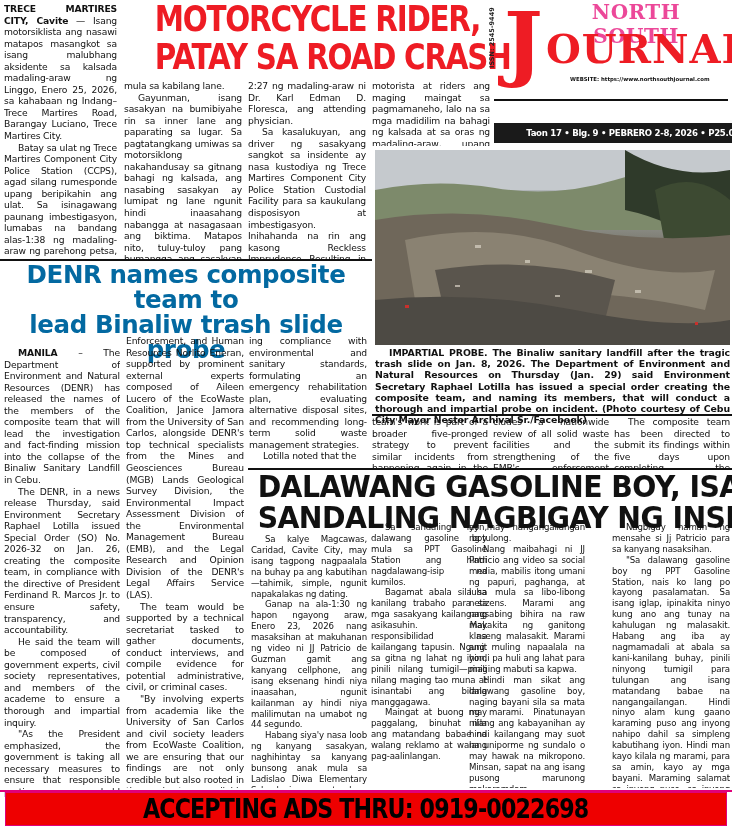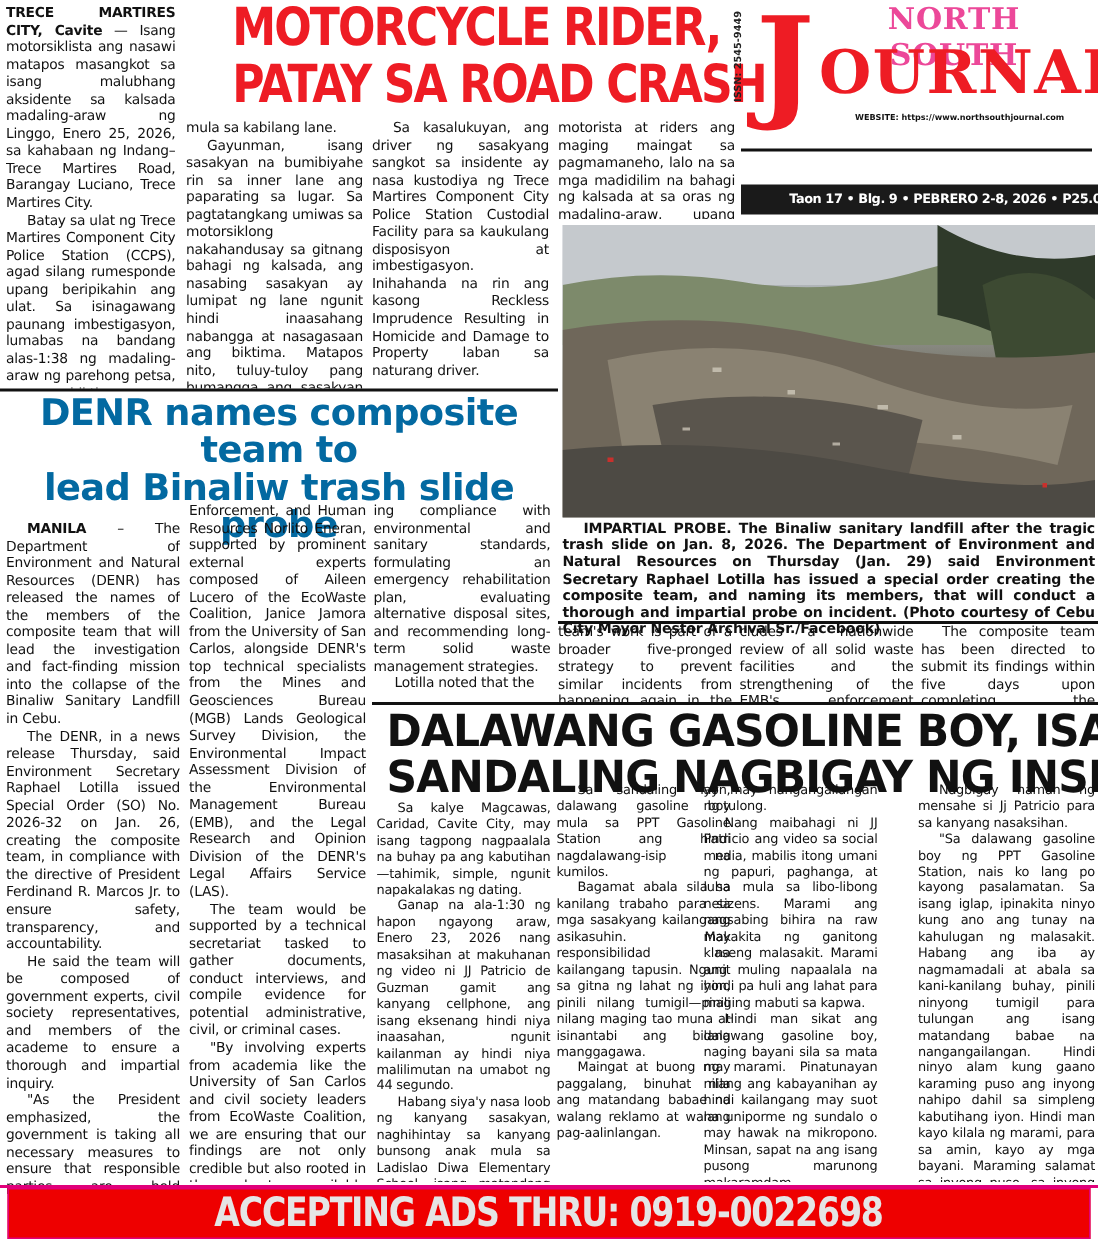--- a/index.html
+++ b/index.html
@@ -45,21 +45,21 @@
   
   .hl2 { position: absolute; left: 0; top: 262px; width: 372px; text-align: center; font-weight: bold; font-size: 24.5px; line-height: 25px;
          letter-spacing: -0.4px; color: #0369a1; }
 
   
   .hl3 { position: absolute; left: 248px; top: 472px; width: 484px; text-align: center; font-weight: bold; font-size: 29.5px; line-height: 31px;
          letter-spacing: -0.6px; color: #111; white-space: nowrap; transform: scaleX(0.96); transform-origin: center top; }
 
   
   .ad { position: absolute; left: 5px; top: 792px; width: 722px; height: 34px; background: #ee0000; border: 1.5px solid #e0007a;
-        color: #e5e5e5; text-align: center; font-weight: bold; font-size: 27px; line-height: 31px; letter-spacing: -1px; }
+        color: #000000; text-align: center; font-weight: bold; font-size: 27px; line-height: 31px; letter-spacing: -1px; }
   .ad span { display: inline-block; transform: scaleX(0.82); transform-origin: center; white-space: nowrap; }
   .pinkline { position: absolute; left: 0; top: 790px; width: 732px; height: 2px; background: #e0007a; }
 </style>
 </head>
 <body>
 
 <div class="col" style="left:4px; top:3px; width:113px; height:256px;">
   <p class="noind"><span class="dateline">TRECE MARTIRES CITY, Cavite</span><span> — Isang motorsiklista ang nasawi matapos masangkot sa isang malubhang aksidente sa kalsada madaling-araw ng Linggo, Enero 25, 2026, sa kahabaan ng Indang–Trece Martires Road, Barangay Luciano, Trece Martires City.</span></p>
   <p>Batay sa ulat ng Trece Martires Component City Police Station (CCPS), agad silang rumesponde upang beripikahin ang ulat. Sa isinagawang paunang imbestigasyon, lumabas na bandang alas-1:38 ng madaling-araw ng parehong petsa, ang biktima na minamaneho ang kanyang Honda XRM motorcycle na may plakang 661DFX ay nagmumula sa bayan ng Indang patungong Trece Martires City nang aksidente itong dumulas at tumumba sa inner lane ng nasabing kalsada.</p>
 
@@ -70,20 +70,21 @@
   <span class="line">PATAY SA ROAD CRASH</span>
 </div>
 
 <div class="col" style="left:124px; top:80px; width:118px; height:179px;">
   <p class="noind">mula sa kabilang lane.</p>
   <p>Gayunman, isang sasakyan na bumibiyahe rin sa inner lane ang paparating sa lugar. Sa pagtatangkang umiwas sa motorsiklong nakahandusay sa gitnang bahagi ng kalsada, ang nasabing sasakyan ay lumipat ng lane ngunit hindi inaasahang nabangga at nasagasaan ang biktima. Matapos nito, tuluy-tuloy pang bumangga ang sasakyan sa ilang mga signage ng Fuel Express Gasoline Station na matatagpuan sa lugar.</p>
 
 </div>
 
 <div class="col" style="left:248px; top:80px; width:118px; height:179px;">
+  <p class="noind">2:27 ng madaling-araw ni Dr. Karl Edman D. Floresca, ang attending physician.</p>
   <p>Sa kasalukuyan, ang driver ng sasakyang sangkot sa insidente ay nasa kustodiya ng Trece Martires Component City Police Station Custodial Facility para sa kaukulang disposisyon at imbestigasyon. Inihahanda na rin ang kasong Reckless Imprudence Resulting in Homicide and Damage to Property laban sa naturang driver.</p>
 
 </div>
 
 <div class="col" style="left:372px; top:80px; width:118px; height:66px;">
   <p class="noind">motorista at riders ang maging maingat sa pagmamaneho, lalo na sa mga madidilim na bahagi ng kalsada at sa oras ng madaling-araw, upang maiwasan ang mga trahedyang tulad nito.</p>
 </div>
 
 <div class="mast">
   <div class="issn">ISSN: 2545-9449</div>

